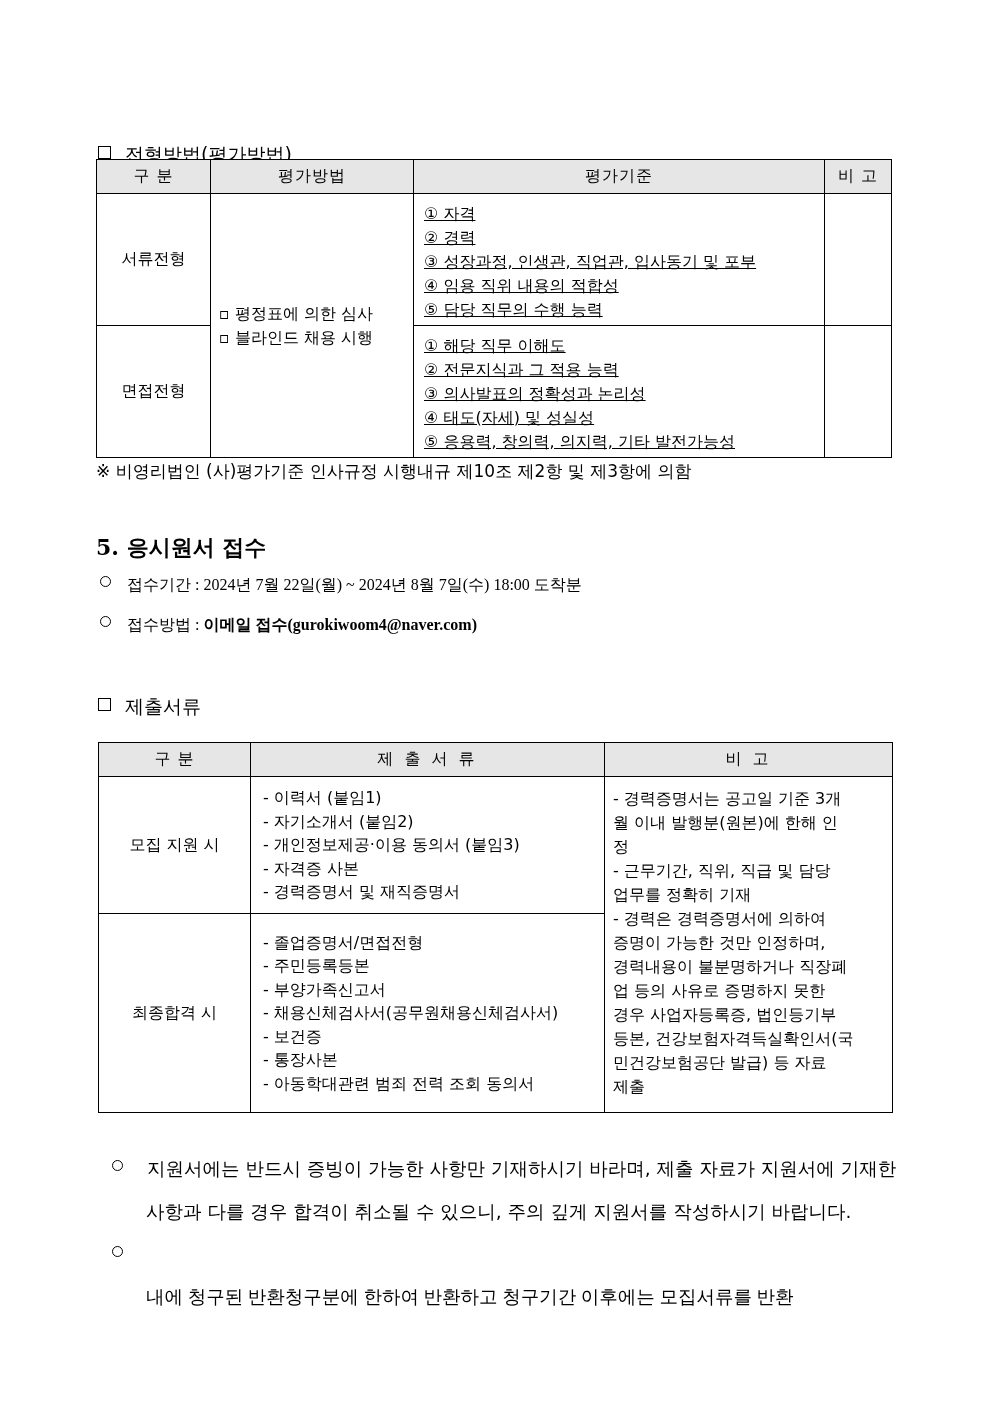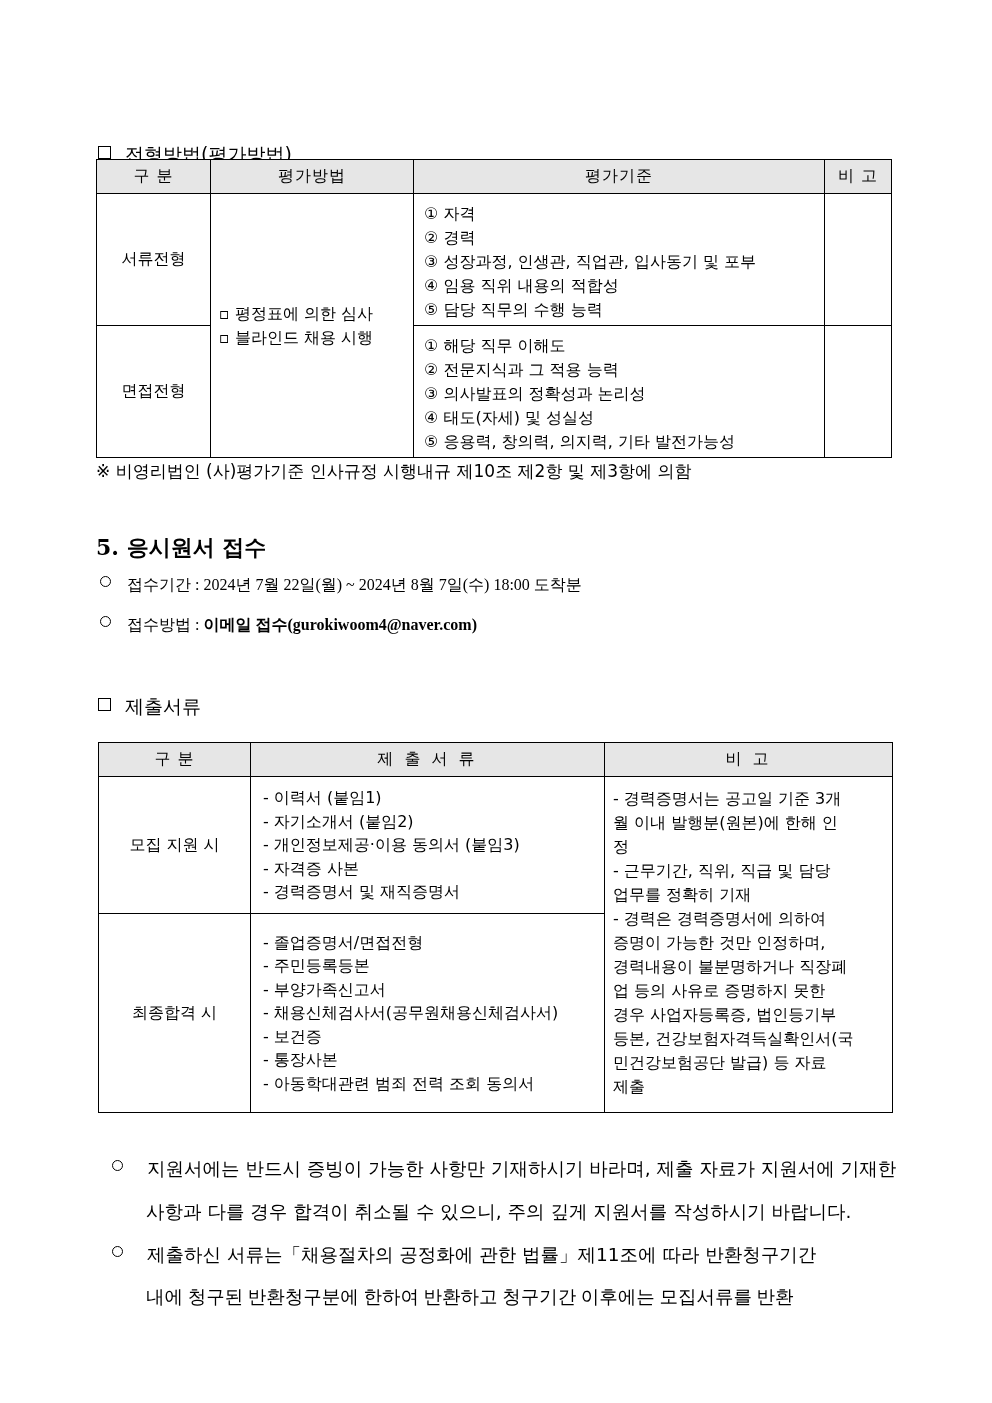--- a/index.html
+++ b/index.html
@@ -10,21 +10,21 @@
   }
   .abs { position: absolute; }
   .sec-heading { font-size: 19px; white-space: nowrap; }
   .sec-heading .box { display: inline-block; width: 11px; height: 11px; border: 1px solid #000; margin-right: 14px; vertical-align: 2px; }
   table { border-collapse: collapse; position: absolute; table-layout: fixed; }
   td, th { border: 1px solid #000; padding: 0; font-weight: normal; }
   th { background: #e6e6e6; height: 33px; font-size: 16px; text-align: center; letter-spacing: 1px; margin-top: 36px; }
   td { font-size: 16px; vertical-align: middle; }
   .center { text-align: center; }
   .crit { padding: 6px 8px 2px 10px; line-height: 24px; white-space: nowrap; }
-  .crit div { height: 24px; }
+  .crit div { height: 24px; text-decoration: underline; }
   .method { padding-left: 8px; line-height: 24px; white-space: nowrap; }
   .footnote { font-size: 17px; white-space: nowrap; }
   .big-heading { font-size: 22px; font-weight: bold; font-family: "DejaVu Serif", "Liberation Serif", serif; white-space: nowrap; }
   .bullet-line { font-size: 16px; font-family: "Liberation Serif", "DejaVu Serif", serif; white-space: nowrap; }
   .bullet-line .circ { display: inline-block; width: 9px; height: 9px; border: 1px solid #000; border-radius: 50%; margin-right: 16px; vertical-align: 3px; }
   .bullet-line b { font-weight: bold; }
   .docs { padding-left: 12px; line-height: 23.5px; white-space: nowrap; font-size: 16px; }
   .note { padding: 0 6px 0 8px; line-height: 24px; font-size: 16px; text-align: justify; }
   .para { font-size: 18.5px; line-height: 43px; white-space: nowrap; }
   .para .circ { display: inline-block; width: 9px; height: 9px; border: 1px solid #000; border-radius: 50%; vertical-align: 4px; }
@@ -146,15 +146,15 @@
   </tr>
 </tbody>
   </table>
 
 <div class="abs para" style="left:112px; top:1147px;">
   <div><span class="circ"></span><span style="display:inline-block; width:24px;"></span><span>지원서에는 반드시 증빙이 가능한 사항만 기재하시기 바라며, 제출 자료가 지원서에 기재한</span></div>
   <div style="padding-left:34px;">사항과 다를 경우 합격이 취소될 수 있으니, 주의 깊게 지원서를 작성하시기 바랍니다.</div>
 </div>
 
 <div class="abs para" style="left:112px; top:1233px;">
-  <div><span class="circ"></span><span style="display:inline-block; width:24px;"></span><span>제출하신 서류는「채용절차의 공정화에 관한 법률」제11조에 따라 반환청구기간</span></div>
+  <div><span class="circ"></span><span style="display:inline-block; width:24px;"></span></div>
   <div style="padding-left:34px;font-family:Liberation Serif, serif;">내에 청구된 반환청구분에 한하여 반환하고 청구기간 이후에는 모집서류를 반환</div>
 </div>
 
 </body></html>

